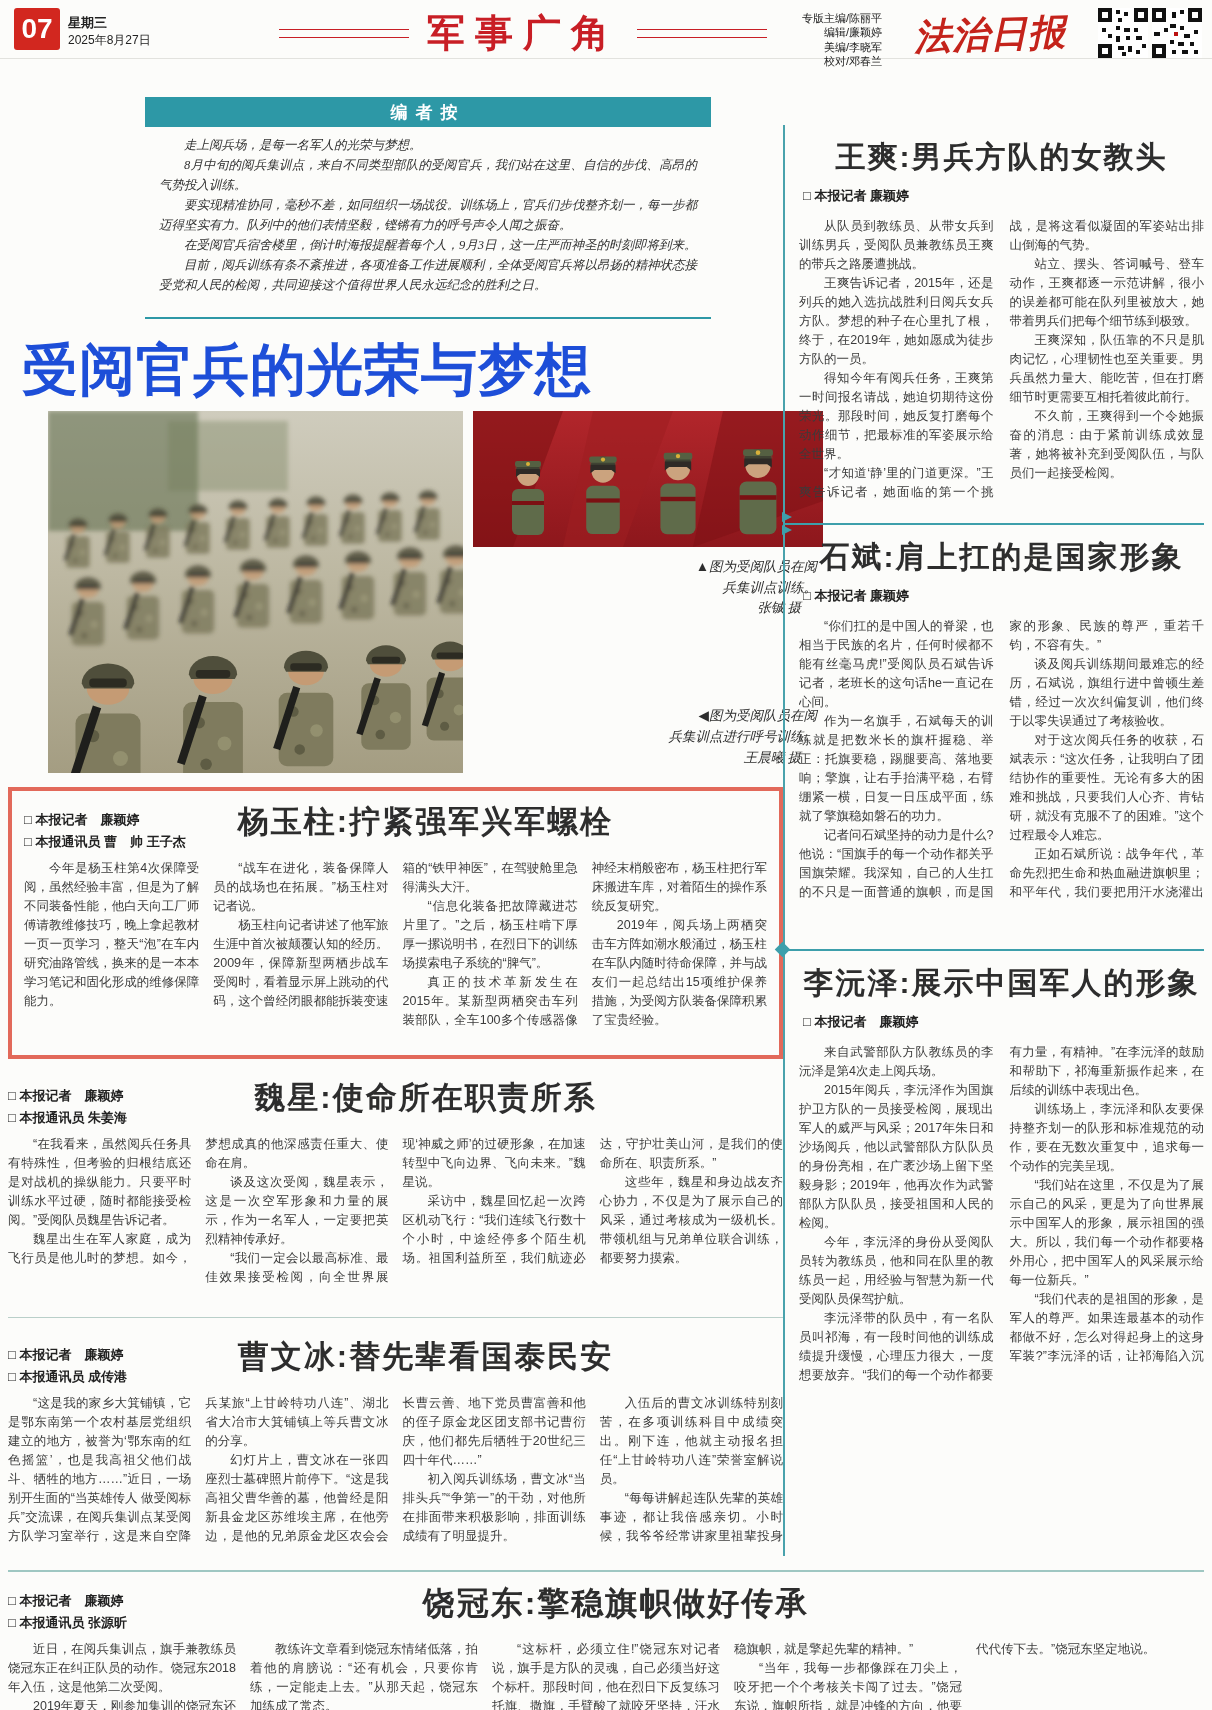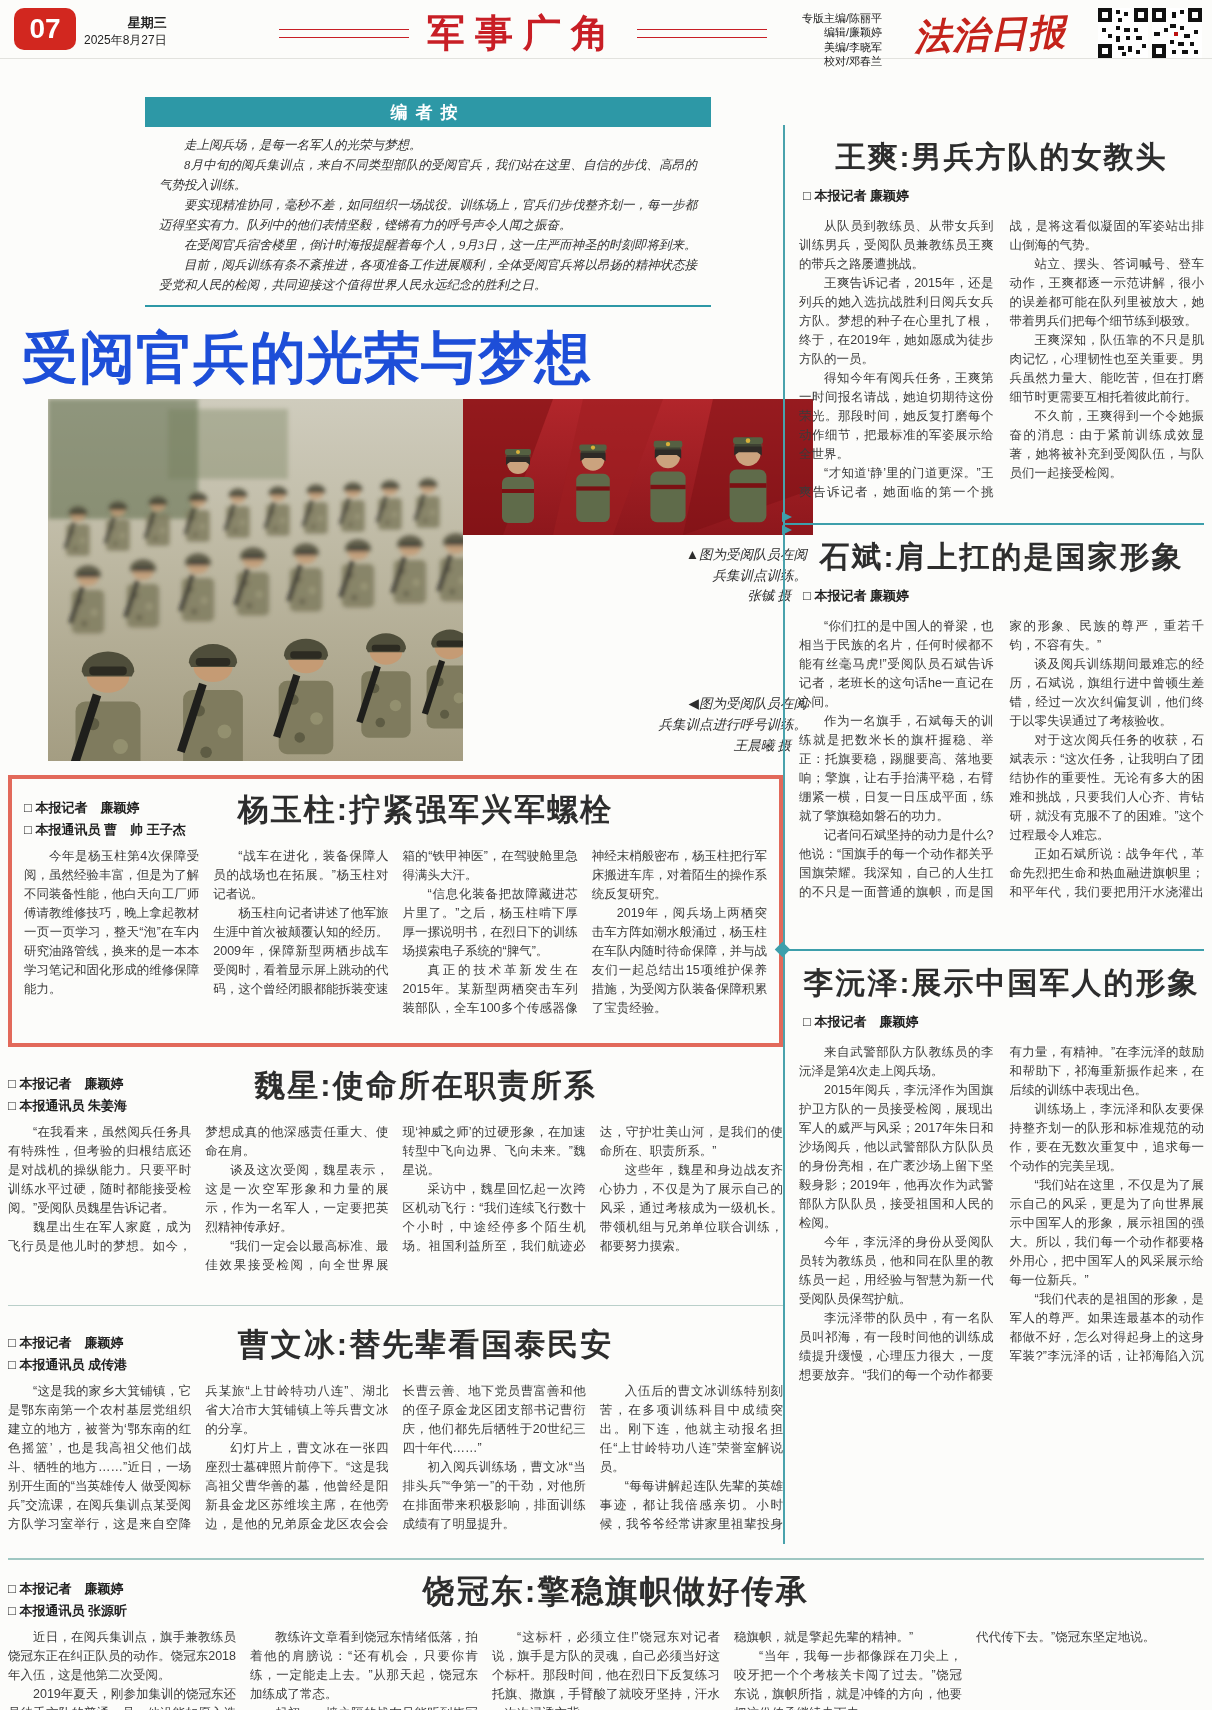--- a/index.html
+++ b/index.html
@@ -1,45 +1,45 @@
 <!DOCTYPE html>
 <html><head>
 <meta charset="utf-8">
 <style>
   html,body{margin:0;padding:0;background:#e9e9e6;}
   .page{position:relative;width:1212px;height:1710px;background:#fcfcfa;overflow:hidden;
         font-family:"Liberation Sans","DejaVu Sans",sans-serif;color:#3a3a3a;margin:0 auto;}
   
   .hdr{display:flex;align-items:flex-start;padding:8px 10px 4px 14px;height:58px;box-sizing:border-box;}
   .pagenum-wrap{display:flex;align-items:flex-start;gap:8px;width:230px;}
-  .pagenum{width:62px;height:42px;background:#d2271f;color:#fff;font-size:28px;font-weight:bold;
-           display:flex;align-items:center;justify-content:center;border-radius:10px;}
+  .pagenum{width:46px;height:42px;background:#d2271f;color:#fff;font-size:28px;font-weight:bold;
+           display:flex;align-items:center;justify-content:center;border-radius:3px;}
   .datelines{font-size:12px;line-height:1.35;padding-top:6px;color:#222;}
-  .datelines .wd{font-weight:bold;font-size:13px;text-align:right;}
+  .datelines .wd{font-weight:bold;font-size:13px;}
   .section-title-wrap{flex:1;display:flex;align-items:center;justify-content:center;gap:18px;padding-top:6px;}
   .red-rule{width:130px;height:7px;border-top:1px solid #c81e25;border-bottom:1px solid #c81e25;}
   .section-title{color:#c81e25;font-size:38px;font-weight:800;letter-spacing:10px;line-height:1;white-space:nowrap;}
   .hdr-right{display:flex;align-items:flex-start;width:400px;justify-content:space-between;}
   .credits{font-size:11px;line-height:1.3;text-align:right;color:#222;padding-top:3px;}
   .masthead{font-family:"Liberation Serif","DejaVu Serif",serif;font-style:italic;font-weight:bold;
             color:#c4231b;font-size:37px;line-height:1;transform:rotate(-2deg);letter-spacing:1px;white-space:nowrap;padding-top:8px;}
   .qrs{display:flex;gap:4px;}
   
   .main{display:flex;padding:0 8px;border-top:1px solid #e2e2de;}
   .left-col{width:775px;flex:none;}
   .right-col{flex:1;border-left:2px solid #49a2ac;padding-left:14px;margin-top:66px;min-width:0;}
   
-  .editor-box{width:566px;margin:38px 0 16px 137px;border-bottom:2px solid #2d98a6;padding-bottom:8px;}
+  .editor-box{width:566px;margin:38px 0 16px 137px;border-bottom:2px solid #2d98a6;padding-bottom:20px;}
   .editor-bar{height:30px;background:#2d98a6;color:#fff;font-size:17px;font-weight:bold;letter-spacing:8px;
               display:flex;align-items:center;justify-content:center;}
   .editor-body{padding:8px 14px 2px;font-family:"Liberation Serif","DejaVu Serif",serif;font-style:italic;}
   .editor-body .epara{font-size:12.5px;line-height:1.6;text-indent:2em;text-align:justify;margin:0;color:#2f2f2f;}
   
   .lead-headline{margin:20px 0 6px 14px;font-size:56px;font-weight:700;color:#1d4ed8;letter-spacing:1px;line-height:1.1;}
-  .photo-row{display:flex;margin-top:10px;height:362px;padding-left:40px;}
+  .photo-row{display:flex;gap:10px;margin-top:10px;height:362px;padding-left:40px;}
   .photo-main{width:415px;height:362px;flex:none;overflow:hidden;}
   .photo-side{width:350px;display:flex;flex-direction:column;}
   .photo-small{width:350px;height:136px;overflow:hidden;}
   .caption{margin-top:10px;text-align:right;font-family:"Liberation Serif","DejaVu Serif",serif;
            font-style:italic;font-size:13.5px;line-height:1.55;color:#2d2d2d;padding-right:6px;}
   .caption .credit{font-weight:normal;padding-right:16px;}
   .caption2{margin-top:auto;margin-bottom:4px;}
   
   .art-head{display:flex;align-items:flex-start;margin-bottom:6px;}
   .bylines{width:190px;flex:none;padding-top:10px;}

